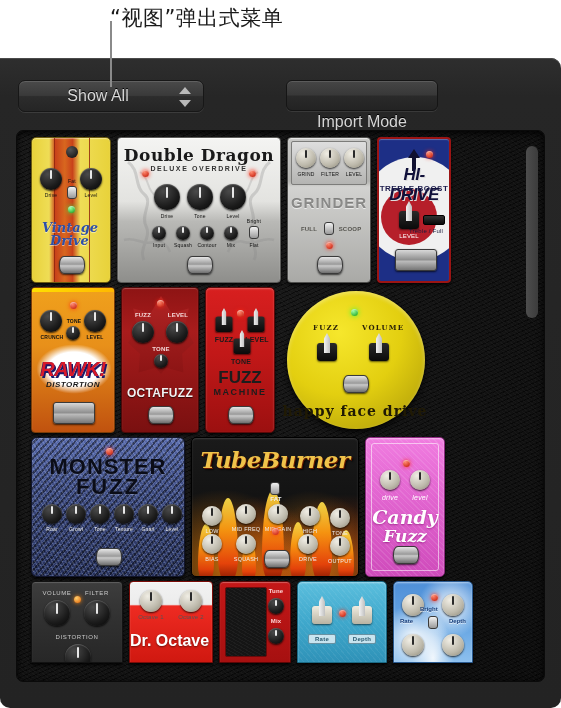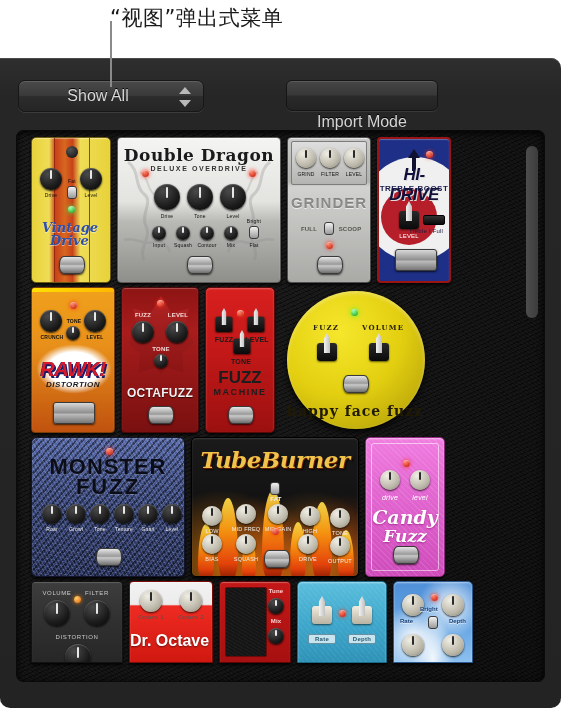--- a/index.html
+++ b/index.html
@@ -771,21 +771,21 @@
           <div class="hf-lbl" style="left:81px;top:36px">VOLUME</div>
           <div class="hf-arrowknob" style="left:36px;top:46px">
             <div class="body"></div>
             <div class="pointer"></div>
           </div>
           <div class="hf-arrowknob" style="left:88px;top:46px">
             <div class="body"></div>
             <div class="pointer"></div>
           </div>
           <div class="stomp hex" style="left:62px;top:88px;width:26px;height:18px"></div>
-          <div class="hf-script">happy face fuzz</div>
+          <div class="hf-script">happy face drive</div>
         </div>
 
       </div>
 
       <div class="row">
 
         <div class="pedal p-monster">
           <div class="led red" style="left:74px;top:10px"></div>
           <div class="mf-title1">MONSTER</div>
           <div class="mf-title2">FUZZ</div>

